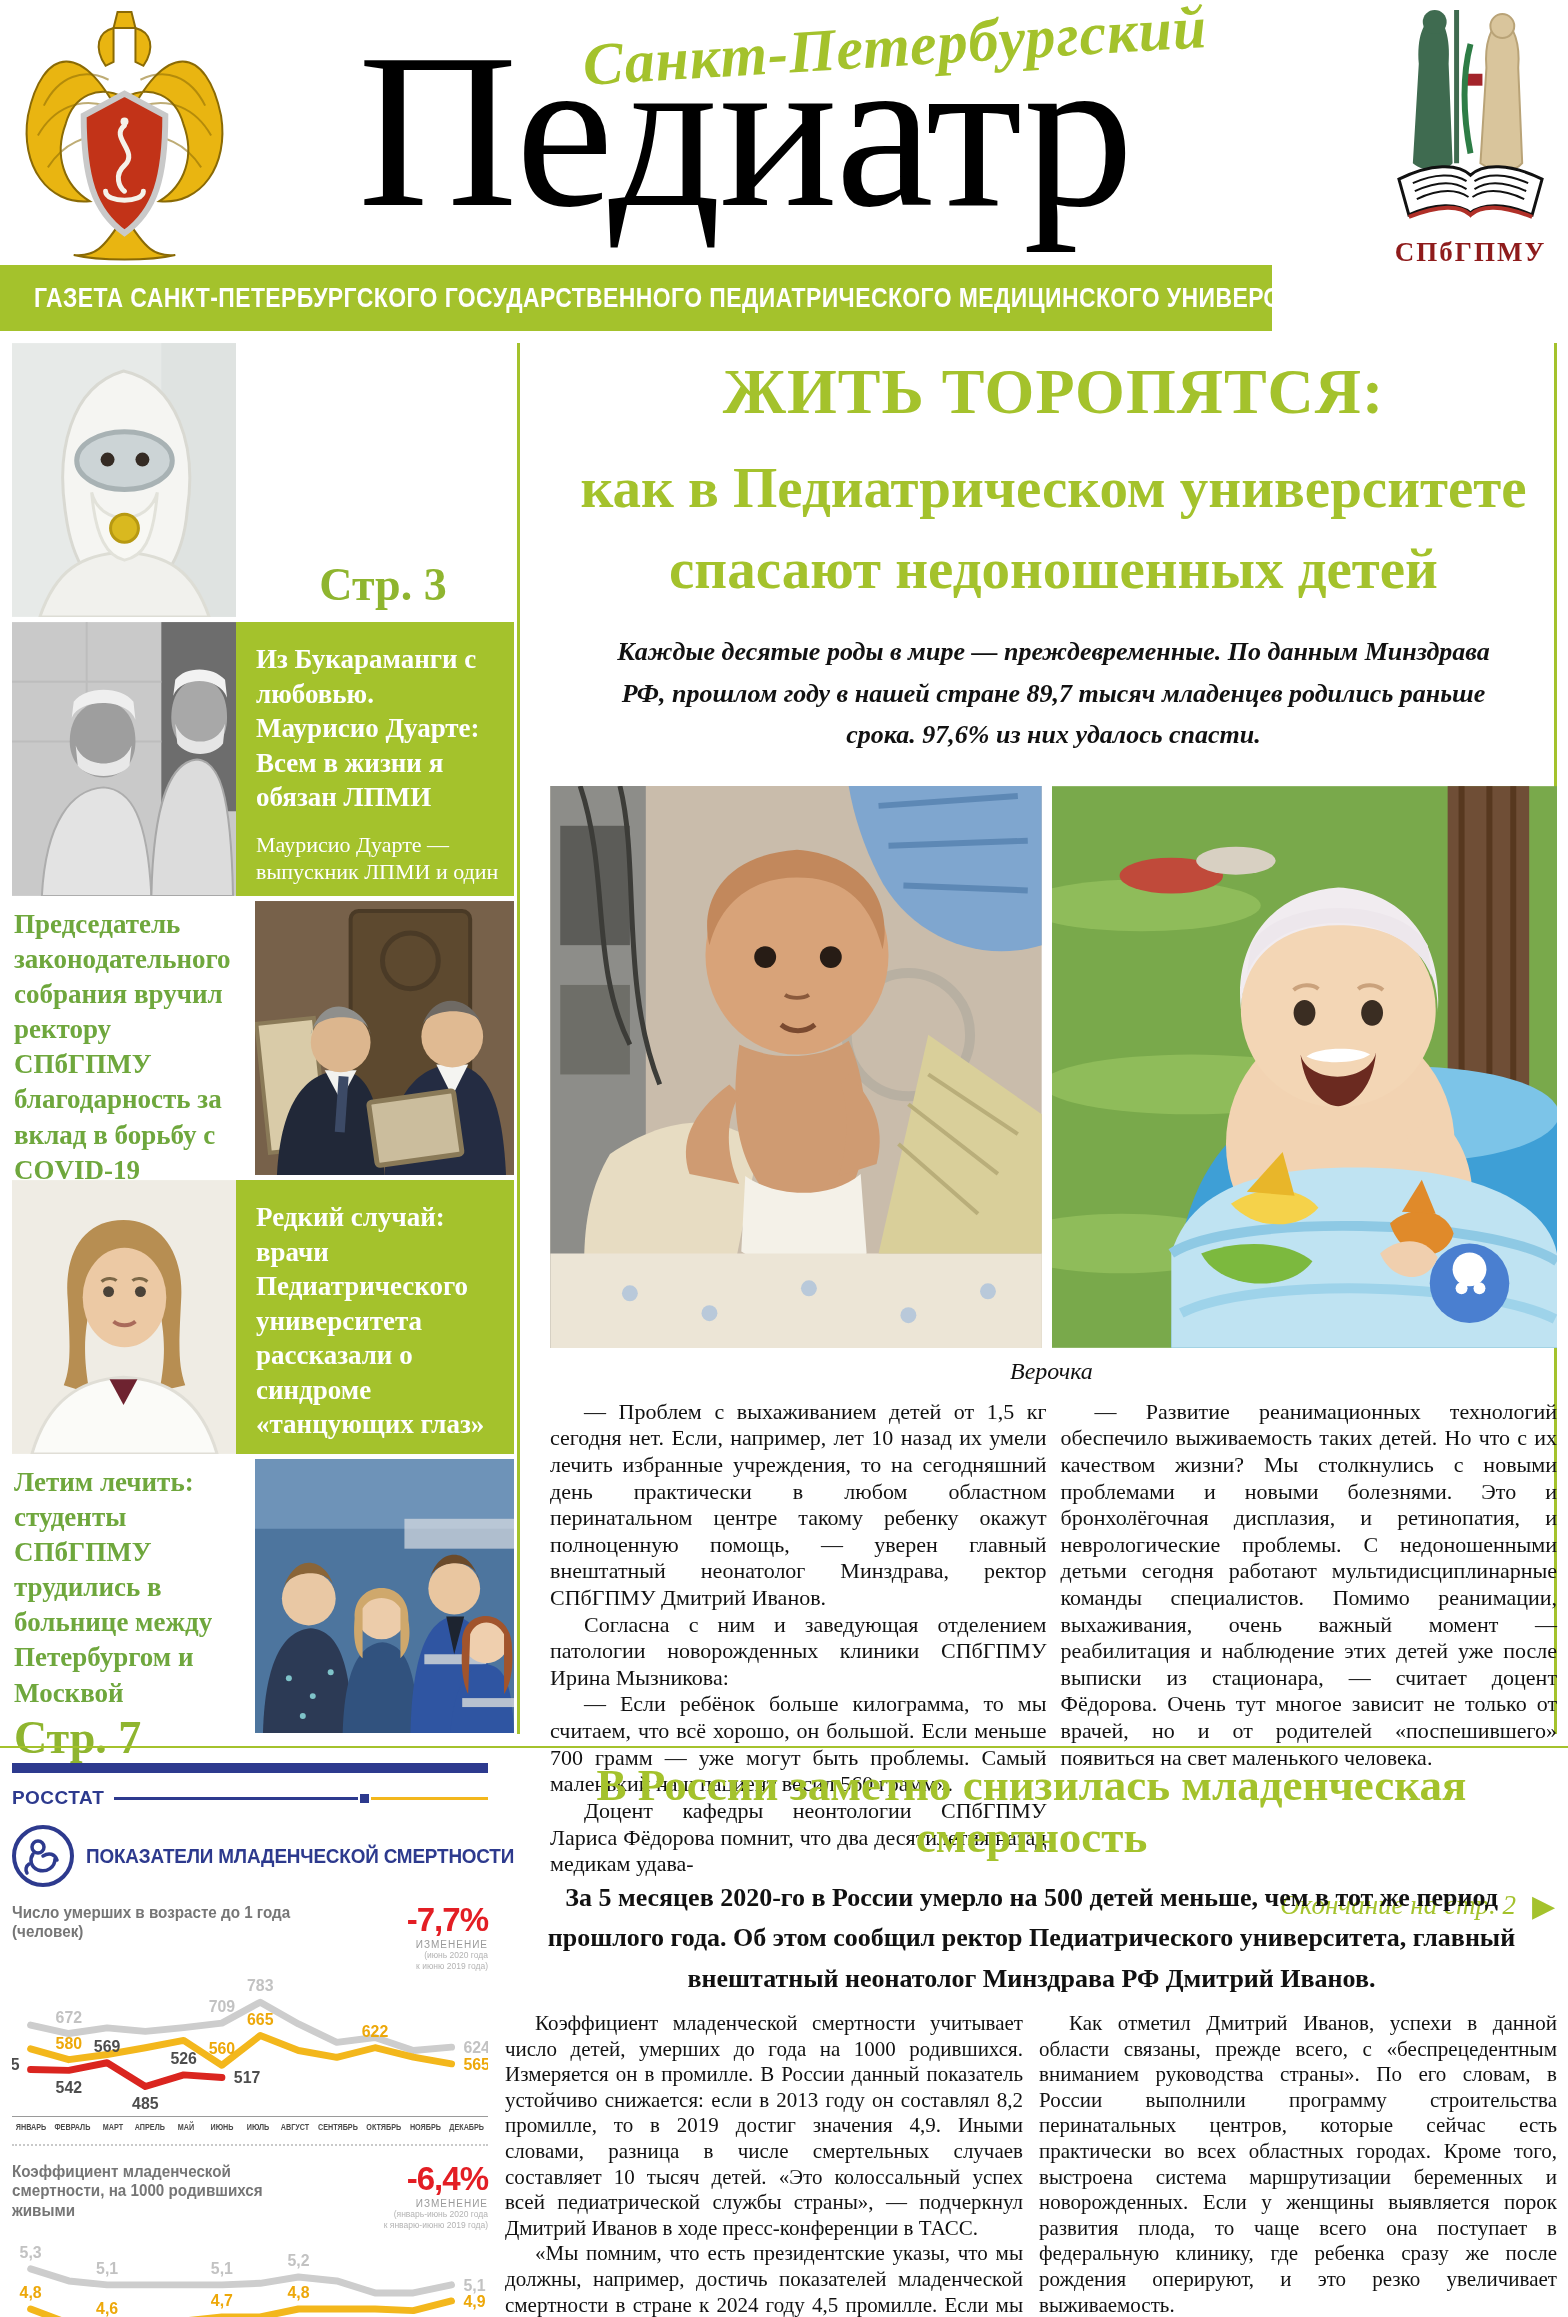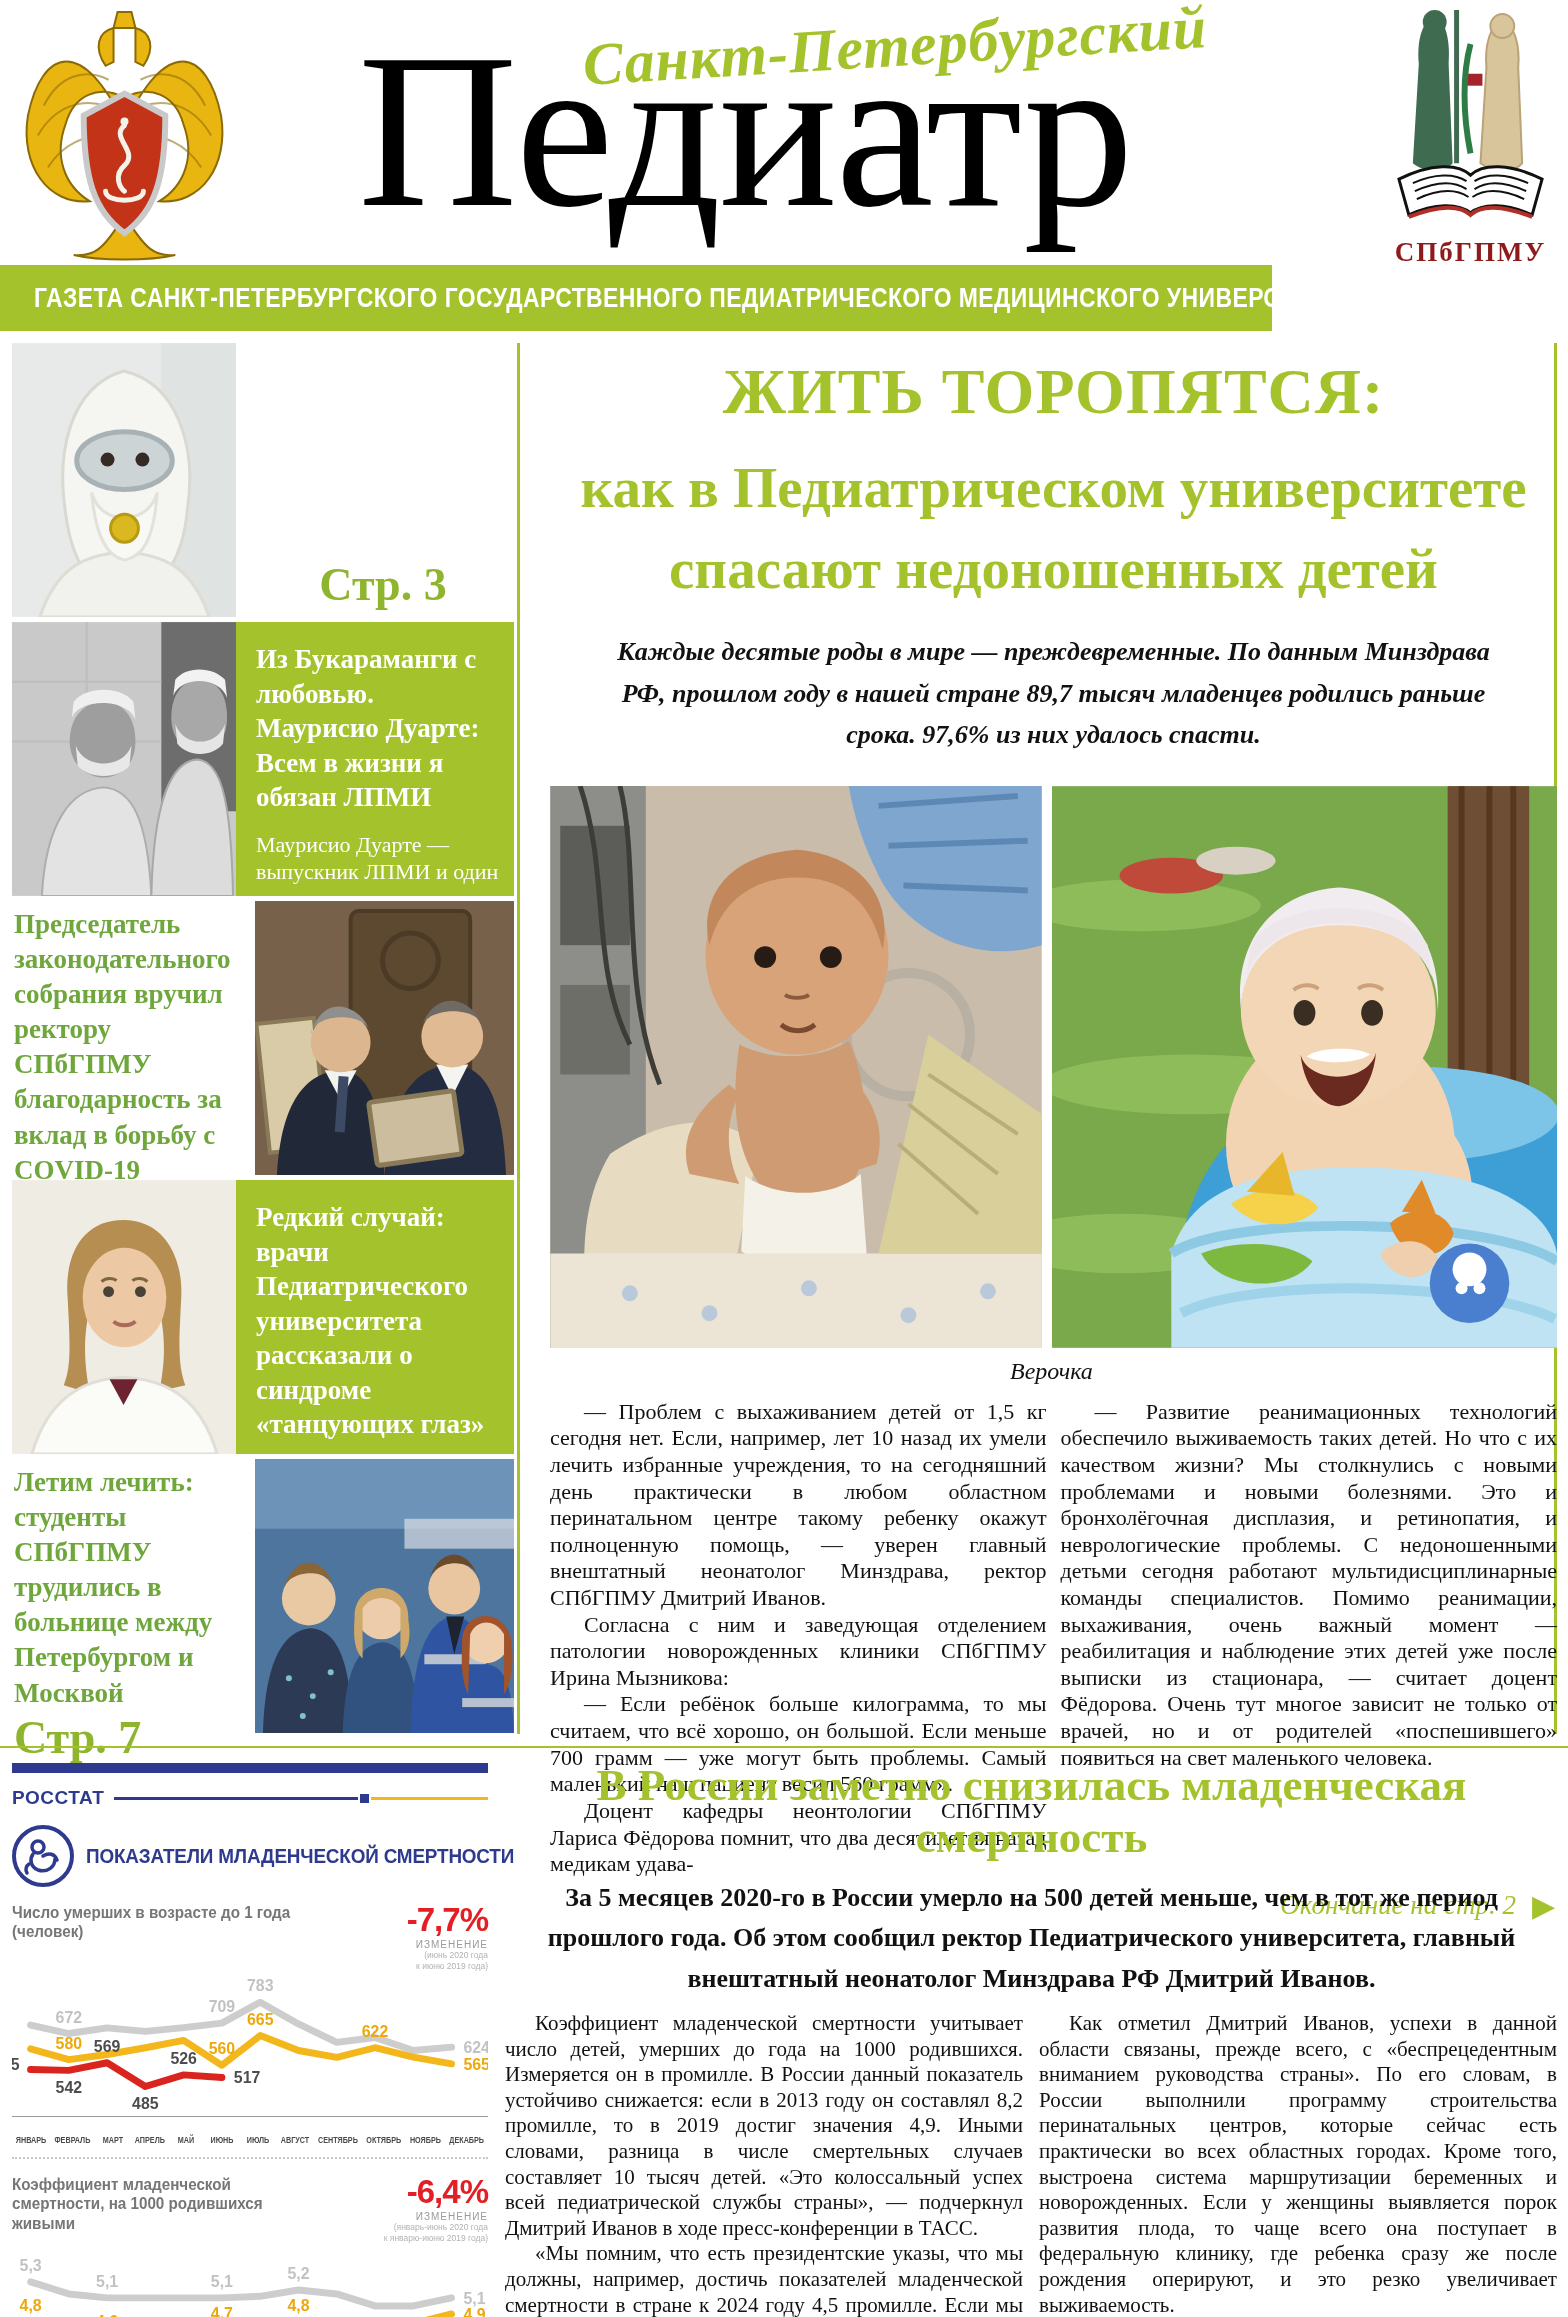--- a/index.html
+++ b/index.html
@@ -80,21 +80,21 @@
   .src-line2{width:117px;height:3px;background:#f3b71c;flex:0 0 auto;}
   .info-head{display:flex;align-items:center;margin-top:16px;}
   .info-icon{flex:0 0 62px;width:62px;height:62px;border:4px solid var(--navy);border-radius:50%;display:flex;align-items:center;justify-content:center;}
   .info-title{color:var(--navy);font-weight:bold;font-size:21px;margin-left:12px;white-space:nowrap;transform:scaleX(.9);transform-origin:left center;letter-spacing:-0.2px;}
   .chart-head{display:flex;justify-content:space-between;margin-top:16px;}
   .chart-sub{font-size:16px;font-weight:bold;color:#767676;width:318px;line-height:1.2;transform:scaleX(.95);transform-origin:left top;}
   .chart-change{text-align:right;flex:0 0 129px;}
   .chg-val{color:var(--red);font-size:33px;font-weight:bold;letter-spacing:-1px;line-height:1;}
   .chg-lbl{color:#9a9a9a;font-size:10px;letter-spacing:1px;margin-top:3px;}
   .chg-note{color:#b3b3b3;font-size:8.5px;line-height:1.25;}
-  .months-row{display:flex;border-top:1px solid #9a9a9a;margin-top:2px;padding-top:18px;}
+  .months-row{display:flex;border-top:1px solid #9a9a9a;margin-top:2px;padding-top:5px;}
   .months-row span{flex:1;text-align:center;font-size:9px;font-weight:bold;color:#4a4a4a;transform:scaleX(.8);white-space:nowrap;}
   .dotted{border-top:2px dotted #c9c9c9;margin:12px 0 0;}
   .b-article{position:absolute;left:505px;top:1759px;width:1053px;}
   .b-hl{font-size:45px;font-weight:bold;color:var(--green);text-align:center;}
   .b-lead{width:995px;margin:15px auto 12px;text-align:center;font-size:26px;font-weight:bold;line-height:1.55;}
   .b-cols{display:flex;gap:16px;}
   .b-col{width:518px;font-size:21px;line-height:1.22;text-align:justify;}
   .b-col p{text-indent:30px;}
 </style>
 </head>

